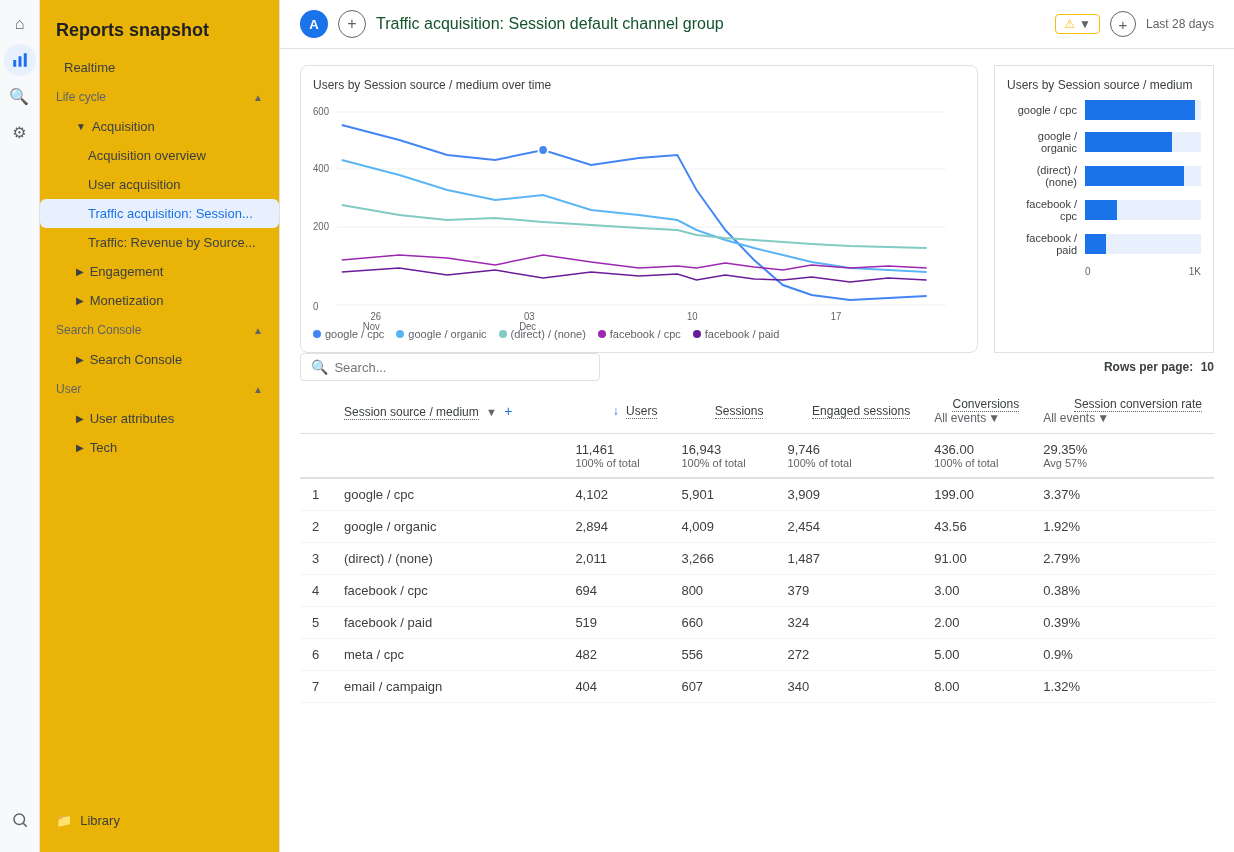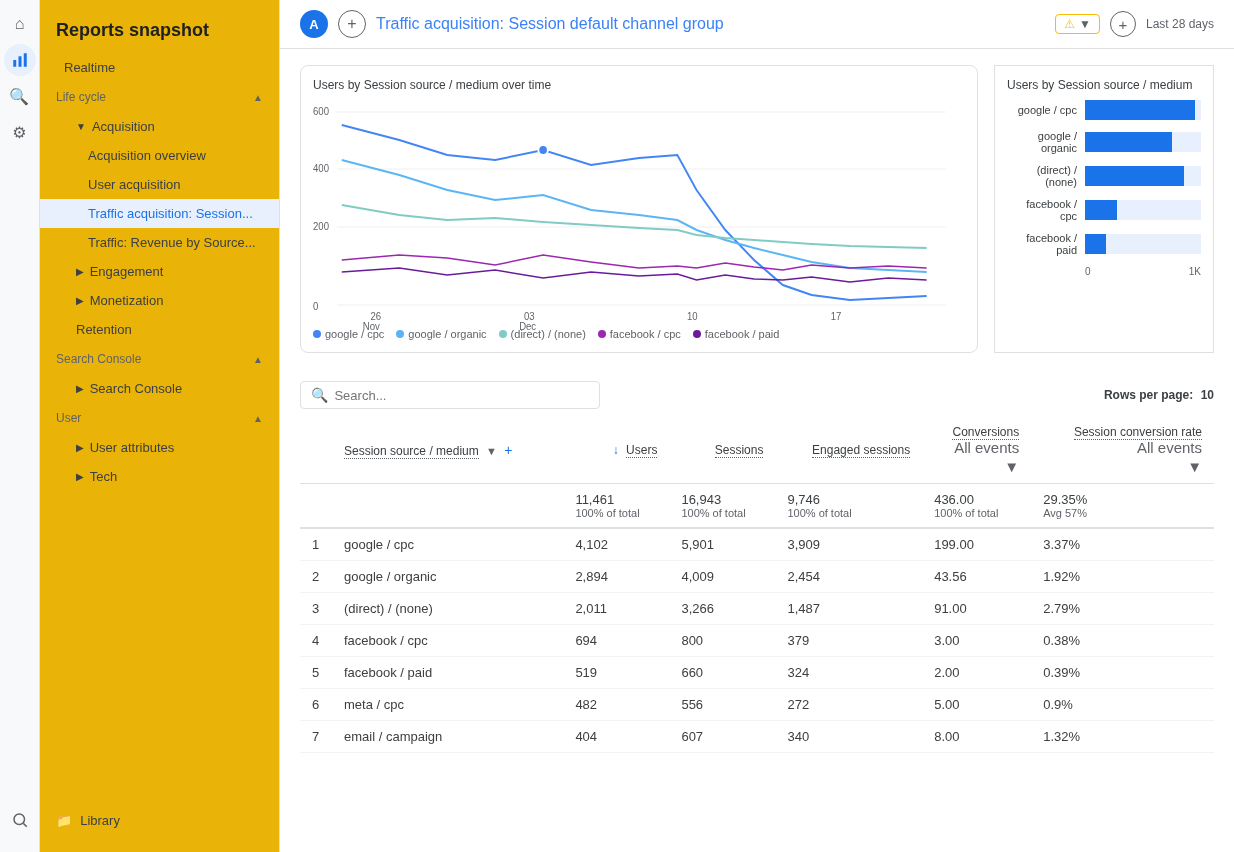--- a/index.html
+++ b/index.html
@@ -59,20 +59,21 @@
       padding: 7px 16px 7px 24px;
       cursor: pointer;
       font-size: 13px;
       color: #3c4043;
       gap: 6px;
     }
     .sidebar-item.active {
       background: #e8f0fe;
       color: #1a73e8;
       font-weight: 500;
+      border-radius: 6px;
     }
     .sidebar-item.sub {
       padding-left: 36px;
     }
     .sidebar-item.sub2 {
       padding-left: 48px;
       align-items: center;
     }
     .chevron {
       font-size: 10px;
@@ -118,21 +119,21 @@
     .header-add {
       width: 28px; height: 28px;
       border-radius: 50%;
       border: 1.5px solid #5f6368;
       display: flex; align-items: center; justify-content: center;
       font-size: 16px; color: #5f6368; cursor: pointer;
     }
     .header-title {
       font-size: 16px;
       font-weight: 500;
-      color: #3b82f6;
+      color: #14532d;
       flex: 1;
     }
     .header-alert {
       display: flex; align-items: center; gap: 4px;
       border: 1px solid #fbbc04;
       border-radius: 4px;
       padding: 2px 8px;
       font-size: 12px;
       color: #5f6368;
       cursor: pointer;
@@ -154,21 +155,21 @@
       flex: 1;
       overflow-y: auto;
       padding: 16px 20px;
       background: #fff;
     }
 
     
     .chart-section {
       display: flex;
       gap: 16px;
-      margin-bottom: 28px;
+      margin-bottom: 0;
     }
     .chart-main {
       flex: 1;
       border: 1px solid #e0e0e0;
       border-radius: 8px;
       padding: 12px;
       min-width: 0;
     }
     .chart-side {
       width: 220px;
@@ -295,22 +296,22 @@
       font-size: 11px;
       color: #5f6368;
       font-weight: 400;
     }
     .row-num {
       color: #5f6368;
       text-align: right;
     }
 
     .all-events-btn {
-      display: flex; align-items: flex-end; gap: 2px;
-      font-size: 15px; color: #5f6368; flex-direction: column;
+      display: flex; align-items: flex-start; gap: 2px;
+      font-size: 12px; color: #5f6368;
     }
   </style>
 </head>
 <body>
 
 <div class="icon-rail">
   <div class="rail-icon">⌂</div>
   <div class="rail-icon active">
     <svg width="18" height="18" viewBox="0 0 24 24" fill="#1a73e8">
         <rect x="3" y="12" width="4" height="9"></rect>
@@ -356,23 +357,20 @@
     <span>Traffic: Revenue by Source...</span>
   </div>
 
   <div class="sidebar-item sub">
     <span style="font-size:10px;">▶</span>
     <span>Engagement</span>
   </div>
   <div class="sidebar-item sub">
     <span style="font-size:10px;">▶</span>
     <span>Monetization</span>
-  </div>
-  <div class="sidebar-item sub">
-    <span>Retention</span>
   </div>
 
   <div class="sidebar-section-header">
     <span>Search Console</span>
     <span class="chevron">▲</span>
   </div>
   <div class="sidebar-item sub">
     <span style="font-size:10px;">▶</span>
     <span>Search Console</span>
   </div>

